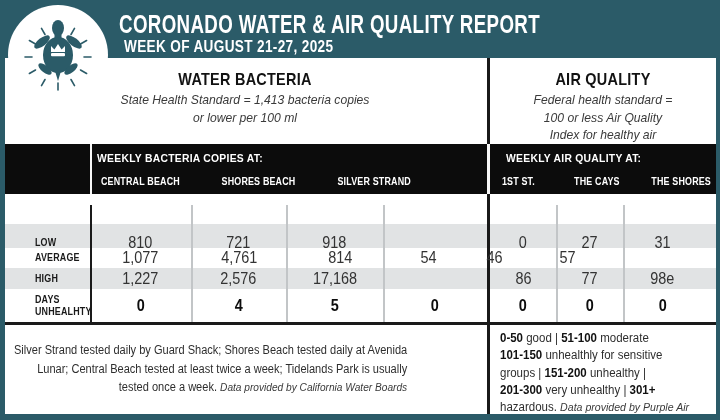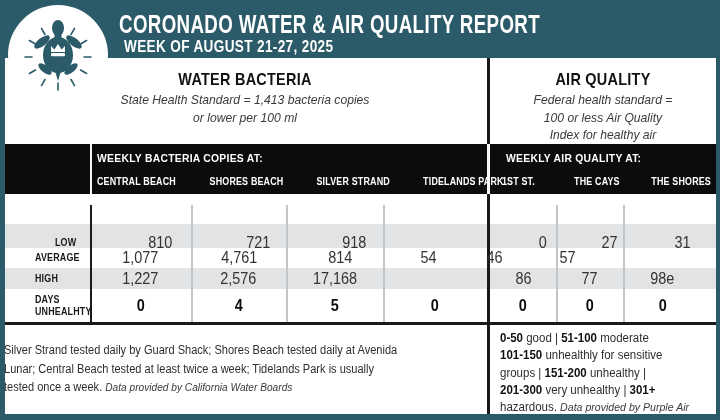--- a/index.html
+++ b/index.html
@@ -53,37 +53,37 @@
     letter-spacing:.2px; white-space:nowrap; transform:scaleX(.85);
   }
   
   .shade { position:absolute; left:5px; width:711px; background:#e1e3e4; z-index:1; }
   .shade.low  { top:224px; height:24px; }
   .shade.high { top:268px; height:21px; }
   .vdiv { position:absolute; top:205px; height:117px; width:2px; background:#c2c5c7; z-index:2; }
   .vdiv.black { background:#1a1a1a; }
   .table-bottom { position:absolute; left:5px; top:322px; width:711px; height:3px; background:#1a1a1a; z-index:2; }
   .row { position:absolute; left:5px; width:711px; display:flex; align-items:center; z-index:3; }
-  .row.r-low { top:224px; height:38px;padding-left:20px; }
+  .row.r-low { top:224px; height:38px; }
   .row.r-avg { top:248px; height:20px; }
   .row.r-high{ top:268px; height:21px;border-radius:9px; }
   .row.r-days{ top:289px; height:33px; }
   .cell { display:flex; align-items:center; justify-content:center; flex:0 0 auto; height:100%; }
   .cell.label { width:85px; justify-content:flex-start; padding-left:30px; }
   .cell.w1 { width:101px; } .cell.w2 { width:95px; } .cell.w3 { width:97px; } .cell.w4 { width:104px; }
   .cell.gap { width:3px; }
   .cell.a1 { width:66px; } .cell.a2 { width:67px; } .cell.a3 { width:79px; }
   .lbl {
     display:inline-block; font-size:10.5px; font-weight:bold; color:#1a1a1a;
     line-height:11.5px; letter-spacing:.2px; transform:scaleX(.85); transform-origin:0 50%;
   }
   .num { display:inline-block; font-size:17px; color:#333333; white-space:nowrap; transform:scaleX(.85); }
   .row.bold .num { font-weight:bold; color:#0d0d0d; }
   
-  .footer-left  { position:absolute; left:4px; top:341px; z-index:3; }
+  .footer-left  { position:absolute; left:14px; top:341px; z-index:3;text-align:right; }
   .footer-right { position:absolute; left:500px; top:330px; z-index:3; }
   .rich-line { font-size:12px; line-height:18.5px; color:#2e2e2e; white-space:nowrap;
                transform:scaleX(.92); transform-origin:0 50%; }
   .footer-right .rich-line { font-size:12.5px; line-height:17.3px; }
   .rich-line .b { font-weight:bold; color:#111111; }
   .rich-line .i { font-style:italic; font-size:.92em; color:#3a3a3a; }
 </style>
 </head>
 <body>
 
@@ -150,23 +150,20 @@
     <div class="band-cols water">
       <div class="band-col" style="width:101px">
           <span>CENTRAL BEACH</span>
         </div>
       <div class="band-col" style="width:95px">
           <span>SHORES BEACH</span>
         </div>
       <div class="band-col" style="width:97px">
           <span>SILVER STRAND</span>
         </div>
-      <div class="band-col" style="width:104px">
-          <span>TIDELANDS PARK</span>
-        </div>
     </div>
     <div class="band-cols air">
       <div class="band-col" style="width:66px">
           <span>1ST ST.</span>
         </div>
       <div class="band-col" style="width:67px">
           <span>THE CAYS</span>
         </div>
       <div class="band-col" style="width:79px">
           <span>THE SHORES</span>

